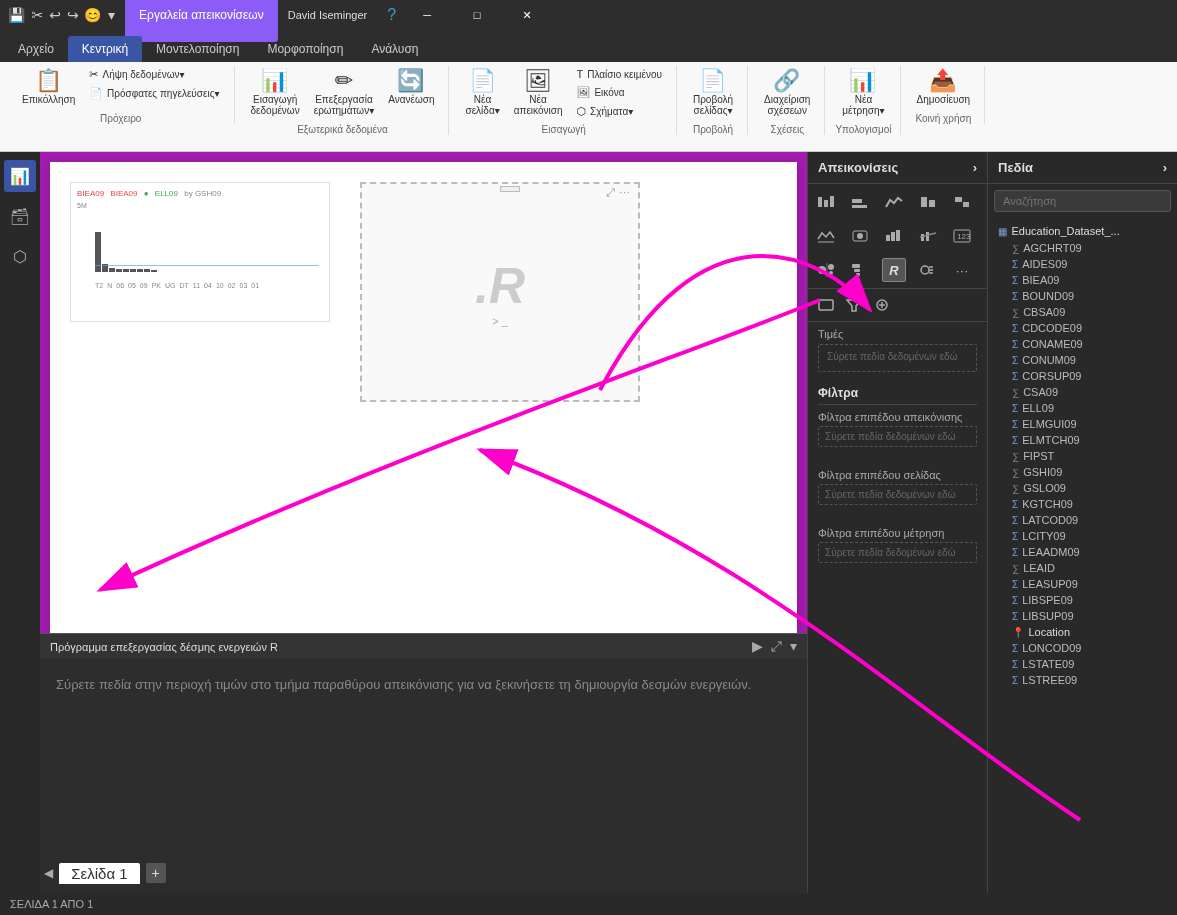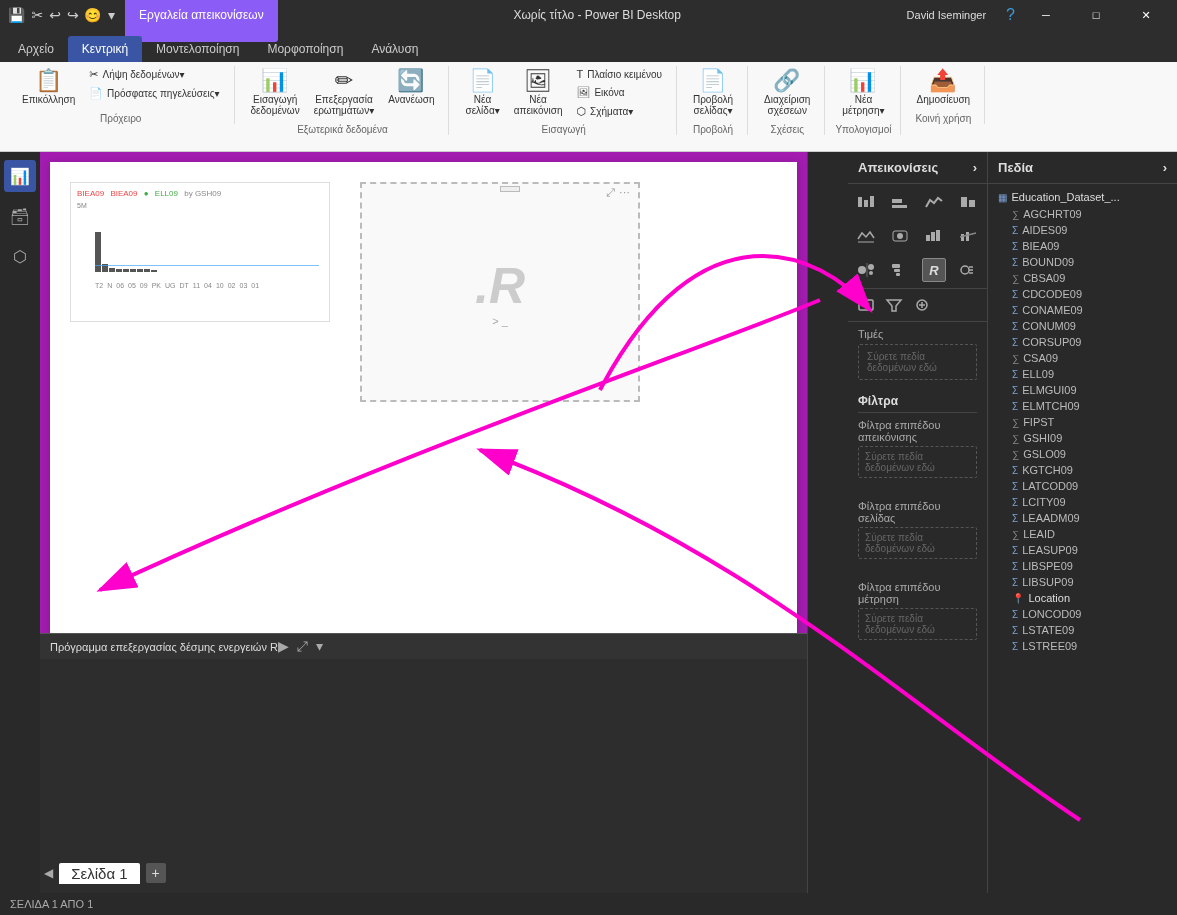--- a/index.html
+++ b/index.html
@@ -42,36 +42,36 @@
     
     #chart-visual { position: absolute; top: 20px; left: 20px; width: 260px; height: 140px; border: 1px solid #ddd; background: #fff; padding: 6px; }
     #chart-title { font-size: 8px; color: #555; margin-bottom: 4px; }
     #chart-title span { color: #e44; margin-right: 4px; }
 
     
     #r-visual { position: absolute; top: 20px; left: 310px; width: 280px; height: 220px; border: 2px dashed #bbb; background: #f9f9f9; display: flex; align-items: center; justify-content: center; }
 
     
     #r-editor-panel { height: 220px; background: #2d2d2d; border-top: 1px solid #555; display: flex; flex-direction: column; }
-    #r-editor-header { background: #333; padding: 4px 10px; display: flex; align-items: center; justify-content: flex-start; color: #ddd; font-size: 11px; }
+    #r-editor-header { background: #333; padding: 4px 10px; display: flex; align-items: center; justify-content: space-between; color: #ddd; font-size: 11px; }
     #r-editor-controls { display: flex; gap: 8px; }
     #r-editor-controls span { color: #aaa; cursor: pointer; font-size: 14px; }
     #r-editor-body { flex: 1; padding: 16px; color: #888; font-size: 13px; line-height: 1.6; }
 
     
     #status-bar { height: 22px; background: #292929; display: flex; align-items: center; padding: 0 10px; color: #aaa; font-size: 11px; gap: 16px; }
     .page-tab { padding: 2px 12px; background: #444; color: #ddd; border-radius: 2px 2px 0 0; cursor: pointer; font-size: 15px; }
     .page-tab.active { background: #fff; color: #333; }
     .add-page-btn { width: 20px; height: 20px; background: #555; color: #ddd; display: flex; align-items: center; justify-content: center; border-radius: 2px; cursor: pointer; font-size: 14px; }
 
     
     #right-panels { display: flex; }
 
     
-    #viz-panel { width: 180px; background: #292929; border-left: 1px solid #444; display: flex; flex-direction: column; padding-left: 40px; }
+    #viz-panel { width: 180px; background: #292929; border-left: 1px solid #444; display: flex; flex-direction: column; }
     #viz-panel-header { padding: 8px 10px; display: flex; align-items: center; justify-content: space-between; color: #ddd; font-size: 13px; font-weight: 600; border-bottom: 1px solid #444; }
     #viz-grid { display: grid; grid-template-columns: repeat(6, 1fr); gap: 10px; padding: 6px; }
     .viz-icon { width: 24px; height: 24px; display: flex; align-items: center; justify-content: center; color: #bbb; cursor: pointer; border-radius: 2px; font-size: 13px; }
     .viz-icon.active { background: #444; color: #fff; }
     .viz-drop-zone { border: 1px dashed #555; padding: 6px 8px; color: #666; font-size: 10px; border-radius: 2px; min-height: 28px; }
     .filter-section { padding: 8px 10px; }
     .filter-title { color: #ddd; font-size: 12px; font-weight: 600; border-bottom: 1px solid #444; padding-bottom: 4px; margin-bottom: 6px; }
     .filter-item { margin-bottom: 22px; }
     .filter-item-label { color: #aaa; font-size: 11px; margin-bottom: 3px; }
     .filter-drop { border: 1px dashed #555; padding: 4px 6px; color: #666; font-size: 10px; border-radius: 2px; }
@@ -96,21 +96,20 @@
 <div id="title-bar">
   <div class="title-icons">
     <span>💾</span>
     <span>✂</span>
     <span>↩</span>
     <span>↪</span>
     <span>😊</span>
     <span>▾</span>
   </div>
   <div style="background:#8b5cf6; padding:20px 14px; border-radius:3px; font-size:12px; cursor:pointer; margin-right:10px;">Εργαλεία απεικονίσεων</div>
-  <div class="app-title">Χωρίς τίτλο - Power BI Desktop</div>
   <div style="color:#ddd; font-size:11px; margin-right:20px;">David Iseminger</div>
   <span style="color:#3a9bd5; font-size:16px; margin-right:8px;">?</span>
   <div class="win-controls">
     <div class="win-btn">─</div>
     <div class="win-btn">□</div>
     <div class="win-btn close">✕</div>
   </div>
 </div>
 
 <div id="ribbon-tabs">
@@ -304,20 +303,23 @@
 
     <div id="r-editor-panel">
       <div id="r-editor-header">
         <span>Πρόγραμμα επεξεργασίας δέσμης ενεργειών R</span>
         <div id="r-editor-controls">
           <span>▶</span>
           <span>⤢</span>
           <span>▾</span>
         </div>
       </div>
+      <div id="r-editor-body">Σύρετε πεδία στην περιοχή τιμών στο τμήμα παραθύρου
+απεικόνισης για να ξεκινήσετε τη δημιουργία δεσμών
+ενεργειών.</div>
     </div>
 
     <div style="background:#2d2d2d; height:40px; display:flex; align-items:center; padding:0 8px 0 4px; gap:6px;">
       <span style="color:#aaa; cursor:pointer;">◀</span>
       <div class="page-tab active">Σελίδα 1</div>
       <div class="add-page-btn">+</div>
     </div>
   </div>
 
   <div id="right-panels">
@@ -477,20 +479,23 @@
           <div class="filter-item-label">Φίλτρα επιπέδου μέτρηση</div>
           <div class="filter-drop">Σύρετε πεδία δεδομένων εδώ</div>
         </div>
       </div>
     </div>
 
     <div id="fields-panel">
       <div id="fields-header">
         <span>Πεδία</span>
         <span style="cursor:pointer;">›</span>
+      </div>
+      <div id="fields-search">
+        <input type="text" style="width: 100%; background: rgb(58, 58, 58); border: 1px solid rgb(85, 85, 85); border-radius: 3px; padding: 4px 8px; color: rgb(221, 221, 221); font-size: 11px;" placeholder="Αναζήτηση">
       </div>
       <div id="fields-tree">
         <div class="tree-group">
           <div class="tree-group-header">
             <span class="tree-icon">▦</span>
             <span>Education_Dataset_...</span>
           </div>
 
           <div class="tree-item">
             <span class="tree-item-icon">∑</span>

